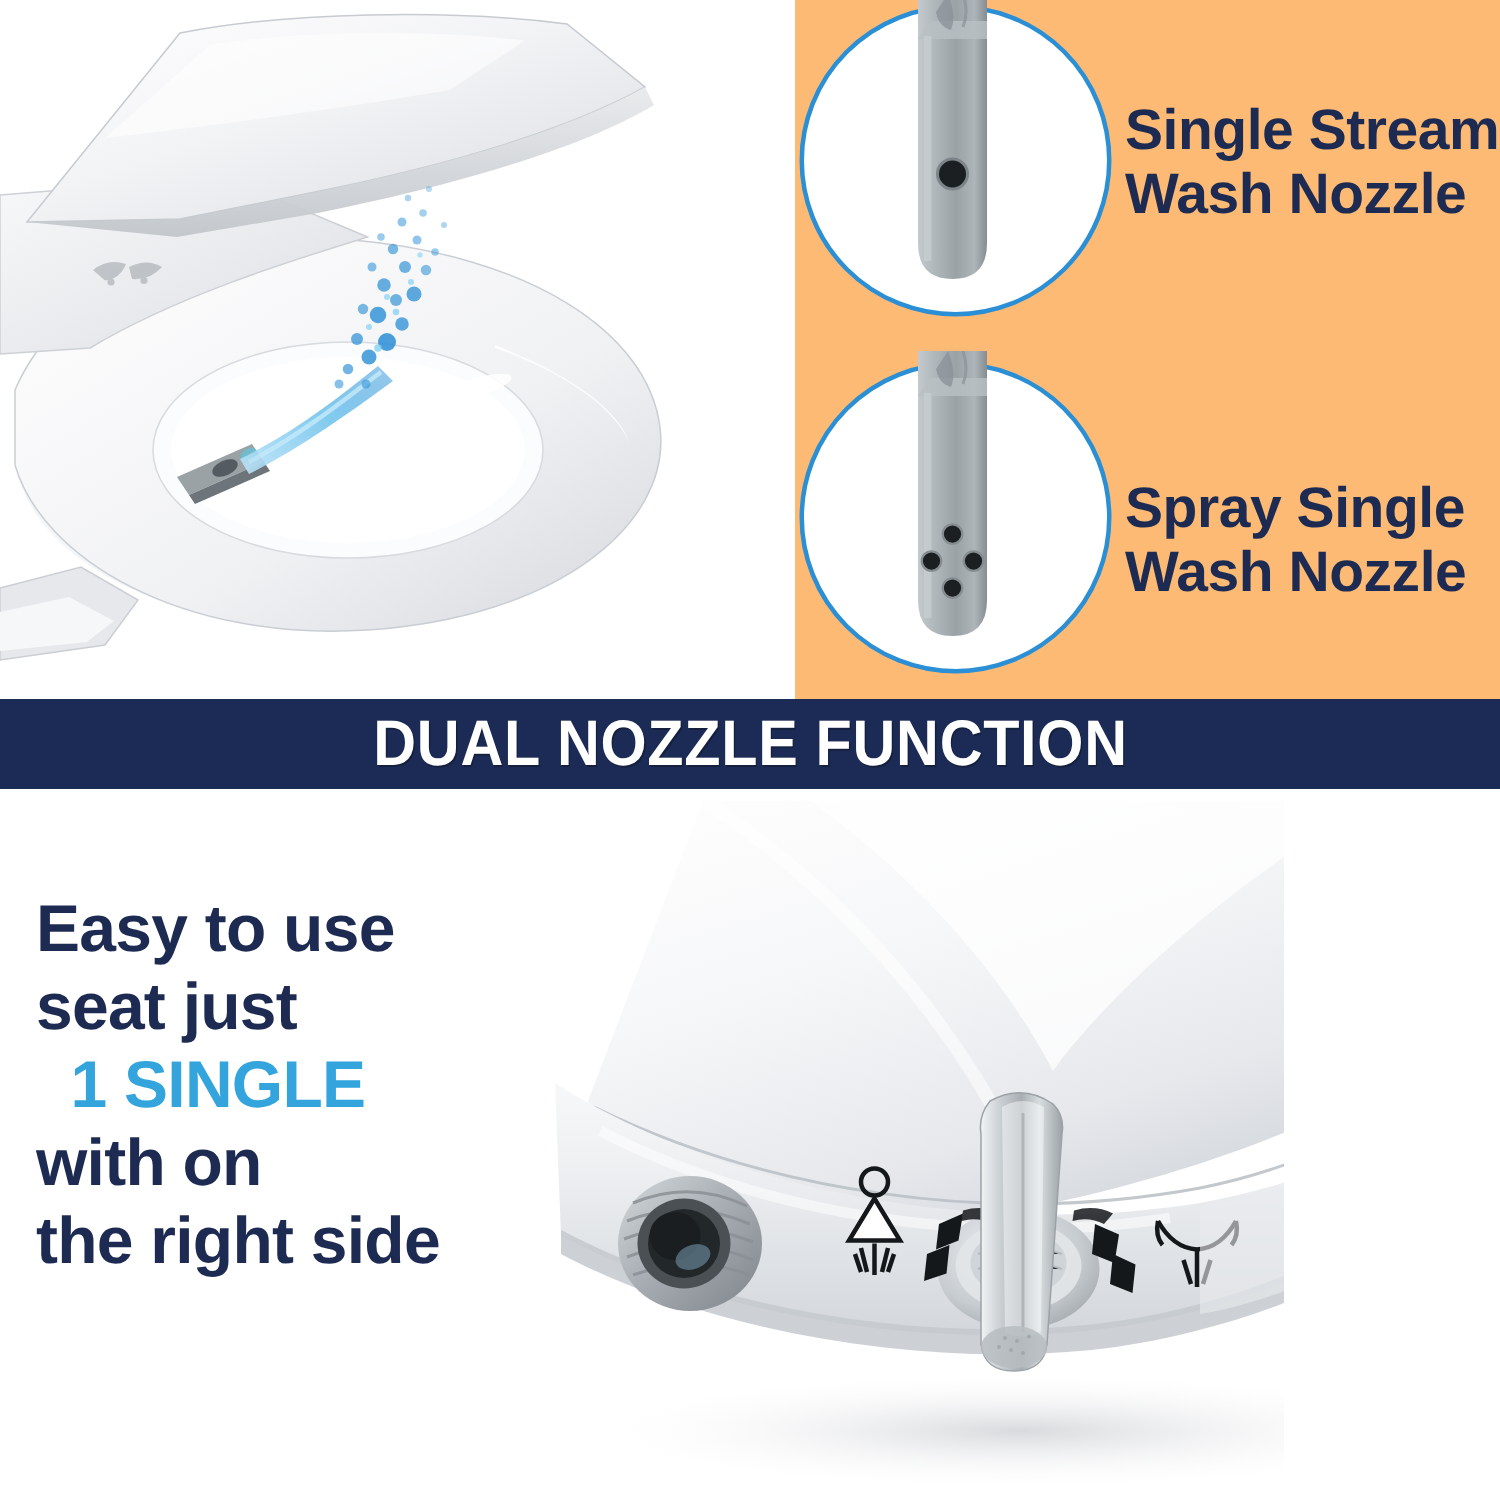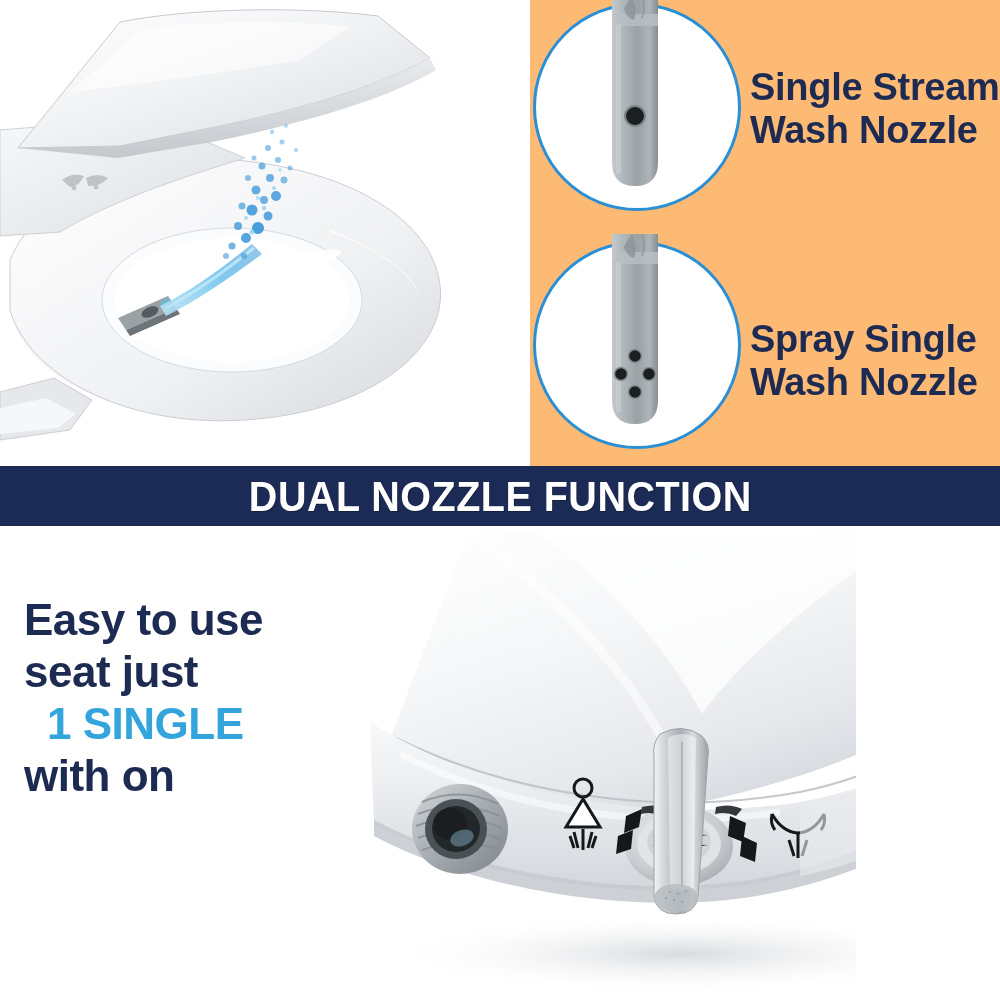--- a/index.html
+++ b/index.html
@@ -227,20 +227,21 @@
     <div class="banner-title">DUAL NOZZLE FUNCTION</div>
   </div>
 
   <div class="bottom-section">
 
     <div class="headline">
       <span class="ln">Easy to use</span>
       <span class="ln">seat just</span>
       <span class="ln accent">1 SINGLE</span>
       <span class="ln">with on</span>
+      <span class="ln">the right side</span>
     </div>
 
     <div class="product-photo-bottom">
       <svg width="670" height="476" viewBox="0 0 670 476" xmlns="http://www.w3.org/2000/svg">
         <defs>
           <linearGradient id="topShell" x1="0.1" y1="0" x2="0.7" y2="1">
             <stop offset="0%" stop-color="#ffffff"></stop>
             <stop offset="40%" stop-color="#f6f7f8"></stop>
             <stop offset="75%" stop-color="#e6e8ec"></stop>
             <stop offset="100%" stop-color="#ced2d7"></stop>

